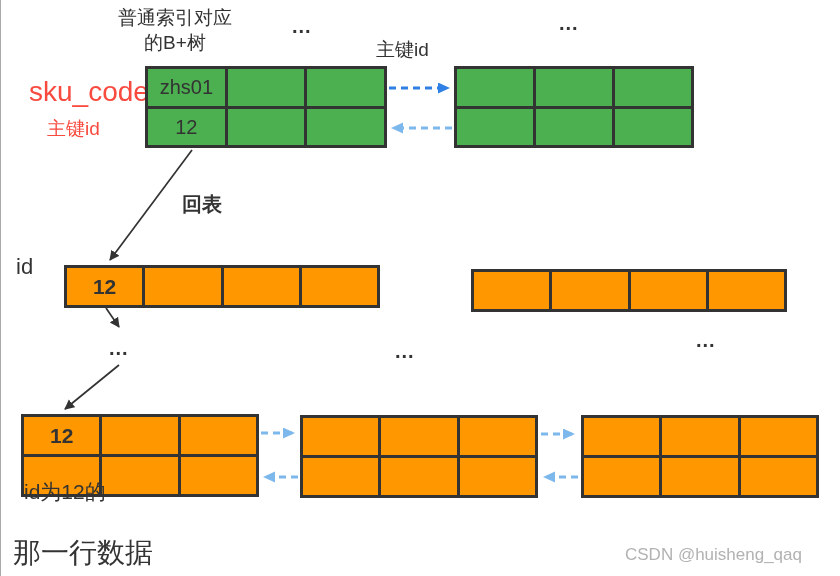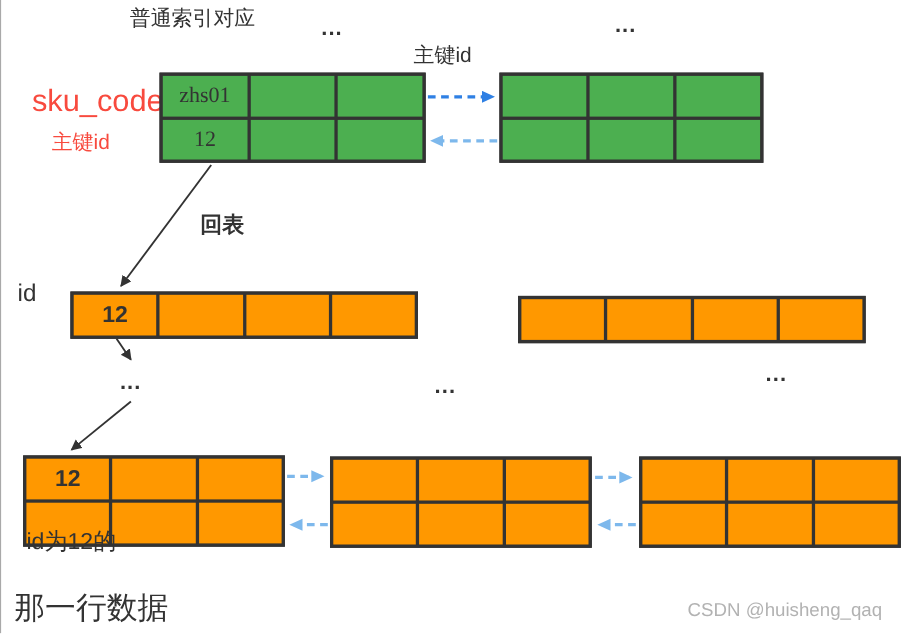--- a/index.html
+++ b/index.html
@@ -35,31 +35,32 @@
 </style>
 </head>
 <body>
 
 <div class="canvas">
 
   <div class="screen-edge"></div>
 
   <div class="lbl title-group" style="left:113px;top:5px;width:124px;">
     <div>普通索引对应</div>
+    <div>的B+树</div>
   </div>
 
   <div class="lbl dots" style="left:292px;top:18px;">...</div>
   <div class="lbl dots" style="left:559px;top:15px;">...</div>
 
   <div class="lbl" style="left:376px;top:37px;font-size:19px;">主键id</div>
 
   <div class="lbl red" style="left:29px;top:76px;font-size:28px;">sku_code</div>
   <div class="lbl red" style="left:47px;top:116px;font-size:19px;">主键id</div>
 
-  <div class="dtable green" style="left: 145px; top: 66px; width: 242px; height: 82px; grid-template-columns: repeat(3, 1fr); font-family: Liberation Serif, serif;">
+  <div class="dtable green" style="left: 145px; top: 66px; width: 242px; height: 82px; grid-template-columns: repeat(3, 1fr);">
       <div class="cell">zhs01</div>
       <div class="cell"></div>
       <div class="cell"></div>
       <div class="cell">12</div>
       <div class="cell"></div>
       <div class="cell"></div>
     </div>
   <div class="dtable green" style="left: 454px; top: 66px; width: 240px; height: 82px; grid-template-columns: repeat(3, 1fr);">
       <div class="cell"></div>
       <div class="cell"></div>

